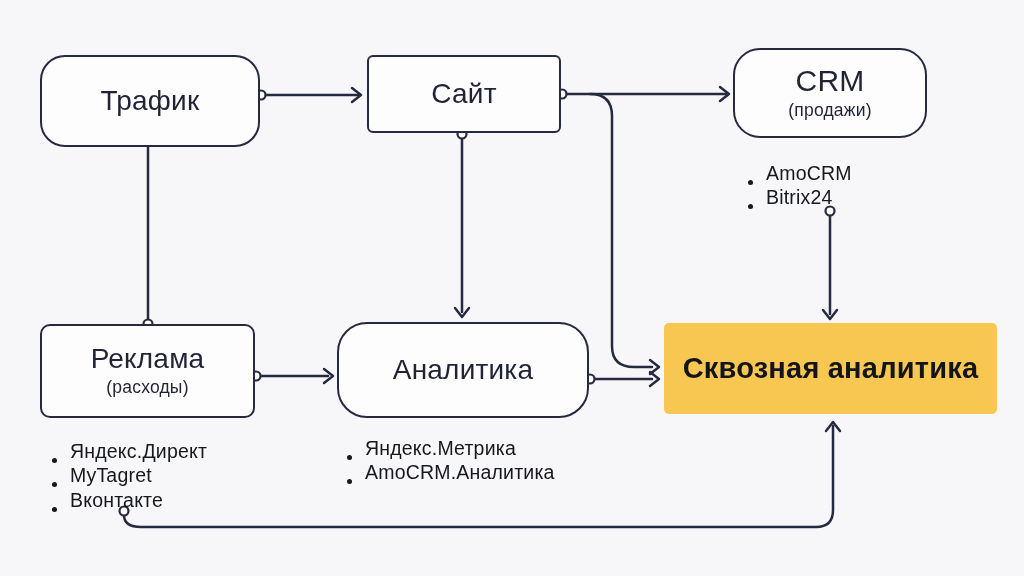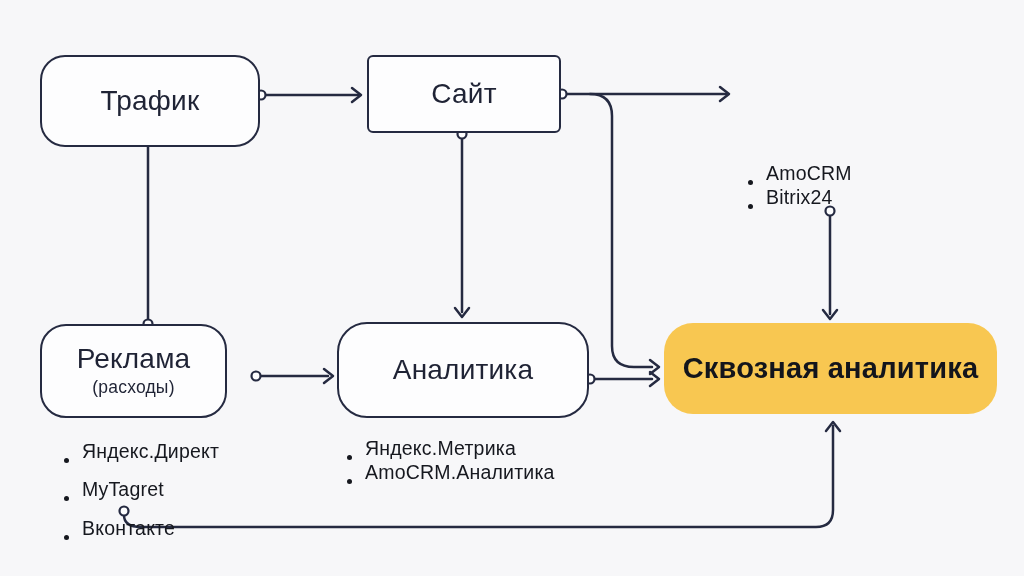--- a/index.html
+++ b/index.html
@@ -49,26 +49,26 @@
   .node-sub {
     font-size: 17.5px;
     font-weight: 400;
     color: var(--text-color);
     margin-top: 3px;
     letter-spacing: .2px;
   }
   #node-traffic   { left: 40px;  top: 55px;  width: 220px; height: 92px; border-radius: 25px; }
   #node-site      { left: 367px; top: 55px;  width: 194px; height: 78px; border-radius: 6px; }
   #node-crm       { left: 733px; top: 48px;  width: 194px; height: 90px; border-radius: 27px; }
-  #node-ads       { left: 40px;  top: 324px; width: 187px; height: 94px; border-radius: 26px; }
+  #node-ads       { left: 40px;  top: 324px; width: 215px; height: 94px; border-radius: 10px; }
   #node-analytics { left: 337px; top: 322px; width: 252px; height: 96px; border-radius: 30px; gap: 24px; }
   #node-crm .node-title { font-size: 30px; }
   #node-e2e {
     left: 664px; top: 323px; width: 333px; height: 91px;
-    border-radius: 29px;
+    border-radius: 5px;
     background: var(--highlight-fill);
     border: none;
   }
   #node-e2e .node-title {
     font-size: 29px;
     font-weight: 700;
     color: var(--highlight-text);
     letter-spacing: .2px;
   }
   .tool-list {
@@ -87,21 +87,21 @@
   }
   .bullet-dot {
     width: 5px;
     height: 5px;
     border-radius: 50%;
     background: #16181f;
     margin-right: 13px;
     flex: 0 0 auto;
   }
   #list-crm       { left: 748px; top: 160px; }
-  #list-ads       { left: 64px;  top: 438px; gap: 14px; }
+  #list-ads       { left: 52px;  top: 438px; }
   #list-analytics { left: 347px; top: 435px; }
 </style>
 </head>
 <body>
 
 <div class="stage">
 
   <svg class="connectors" viewBox="0 0 1024 576" fill="none" stroke="#252a41" stroke-width="2.5" stroke-linecap="round" stroke-linejoin="round">
 
     <g>
@@ -162,20 +162,24 @@
   </svg>
 
   <div class="node" id="node-traffic">
     <div class="node-title">Трафик</div>
   </div>
 
   <div class="node" id="node-site">
     <div class="node-title">Сайт</div>
   </div>
 
+  <div class="node" id="node-crm">
+    <div class="node-title">CRM</div>
+    <div class="node-sub">(продажи)</div>
+  </div>
 
   <div class="node" id="node-ads">
     <div class="node-title">Реклама</div>
     <div class="node-sub">(расходы)</div>
   </div>
 
   <div class="node" id="node-analytics">
     <div class="node-title">Аналитика</div>
   </div>
 

